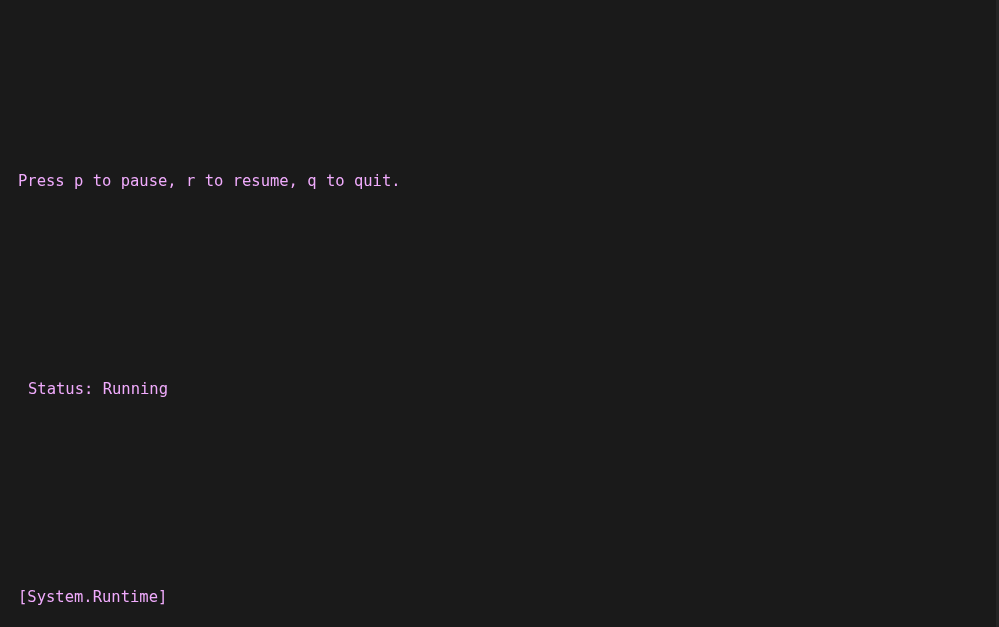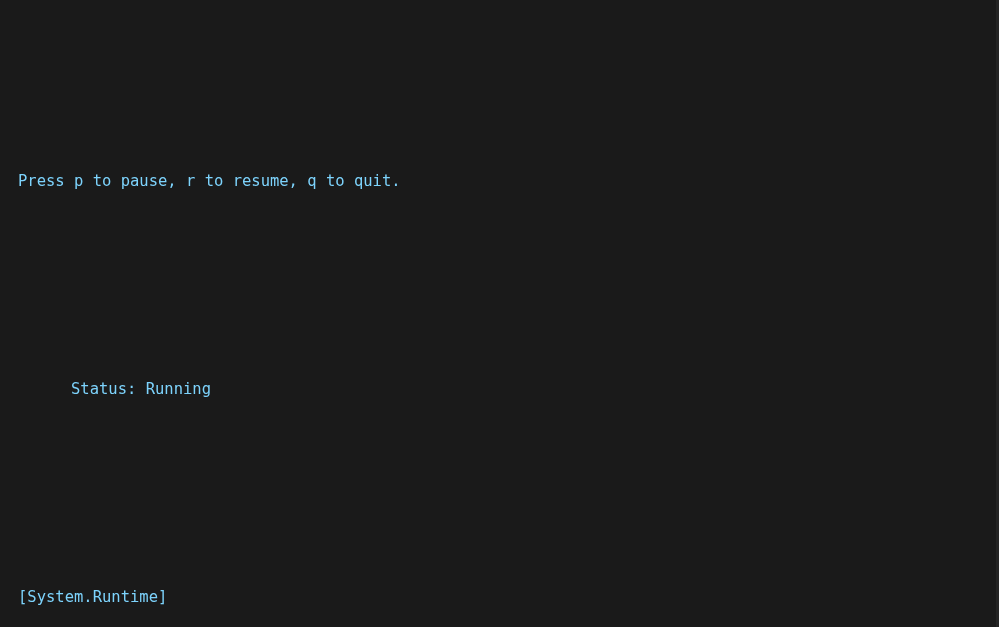--- a/index.html
+++ b/index.html
@@ -30,30 +30,30 @@
     background: #242424;
   }
   .screen {
     position: absolute;
     left: 0;
     top: 0;
     width: 996px;
     height: 627px;
     font-size: 15.5px;
     line-height: 26px;
-    color: #7dd3fc;
+    color: #f0abfc;
     white-space: pre;
   }
   .line {
     height: 26px;
     position: relative;
     white-space: pre;
   }
   .hdr-line { padding-left: 18px; }
-  .status-line { padding-left: 71px; }
+  .status-line { padding-left: 28px; }
   .provider-line { padding-left: 18px; }
   .blank { height: 26px; }
   .spacer-12 { height: 12px; }
 </style>
 </head>
 <body>
 
 <div id="terminal">
   <div class="screen">
 

